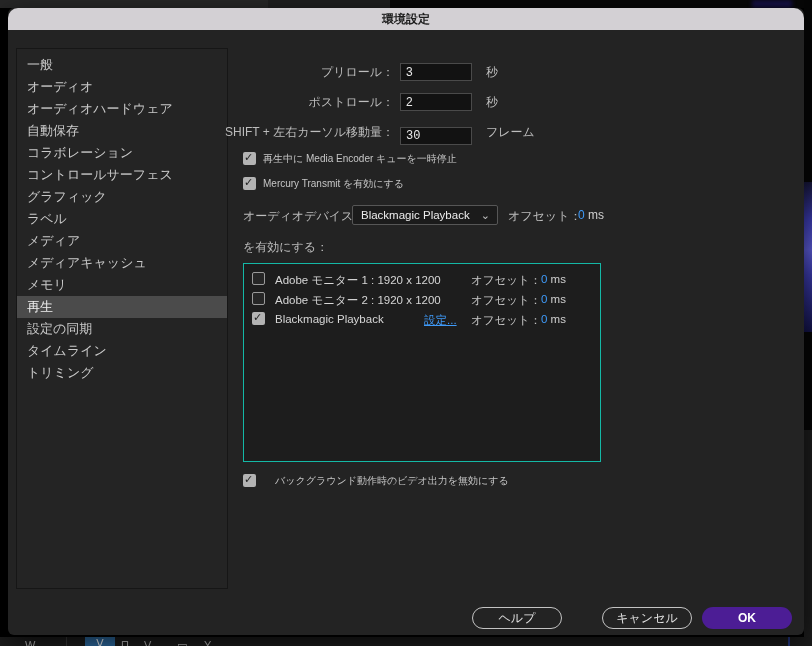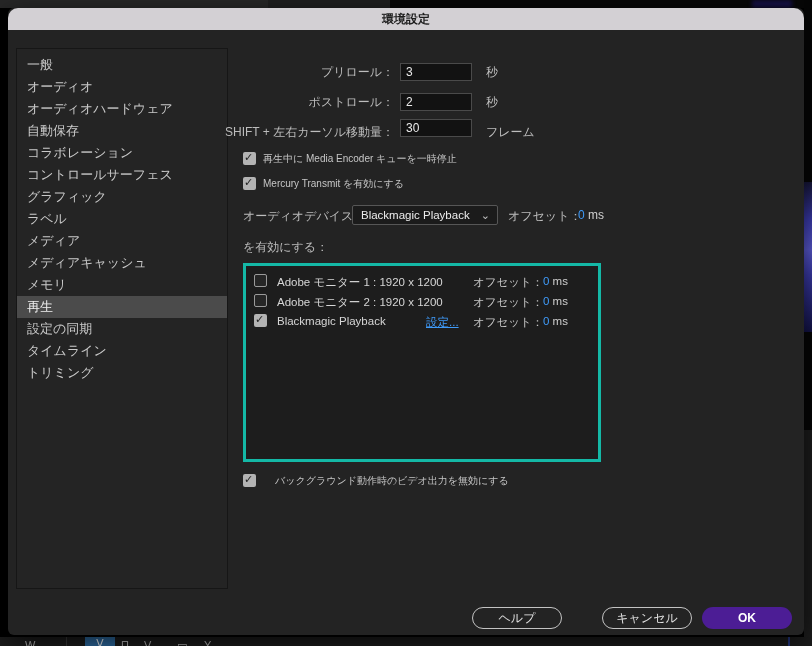--- a/index.html
+++ b/index.html
@@ -51,21 +51,21 @@
 
   .plain-label { position:absolute; font-size:12px; color:#bdbdbd; white-space:nowrap; }
   .dropdown { position:absolute; left:344px; top:197px; width:146px; height:20px; background:#1b1b1b;
               border:1px solid #565656; border-radius:2px; color:#ececec; font-size:11.5px;
               line-height:18px; padding-left:8px; cursor:default; }
   .dropdown .chev { position:absolute; right:7px; top:0px; color:#c0c0c0; font-size:11px; }
   .hot-blue { color:#3f9bfa; }
   .unit-dim { color:#cfcfcf; }
 
   .listbox { position:absolute; left:235px; top:255px; width:358px; height:199px;
-             background:#1d1d1d; border:3px solid #14b8a6; }
+             background:#1d1d1d; border:1px solid #14b8a6; }
   .lb-row { position:absolute; left:0; width:100%; height:20px; font-size:11.5px; }
   .lb-row .checkbox { left:8px; top:2px; }
   .lb-name { position:absolute; left:31px; top:3px; color:#d6d6d6; white-space:nowrap; }
   .lb-link { position:absolute; left:180px; top:3px; color:#3f9bfa; text-decoration:underline; white-space:nowrap; cursor:pointer; }
   .lb-offl { position:absolute; left:227px; top:3px; color:#c6c6c6; white-space:nowrap; }
   .lb-offv { position:absolute; left:297px; top:3px; white-space:nowrap; }
 
   
   .btn { position:absolute; top:599px; width:90px; height:22px; border-radius:11px;
          background:transparent; border:1.5px solid #c3c3c3; color:#e2e2e2;
@@ -125,21 +125,21 @@
       <input class="frow-input" style="top: 55px;" value="3">
       <span class="frow-unit" style="top:55px">秒</span>
     </div>
     <div>
       <span class="frow-label" style="top:85px">ポストロール：</span>
       <input class="frow-input" style="top: 85px;" value="2">
       <span class="frow-unit" style="top:85px">秒</span>
     </div>
     <div>
       <span class="frow-label" style="top:115px">SHIFT + 左右カーソル移動量：</span>
-      <input class="frow-input" style="top: 111px;" value="30">
+      <input class="frow-input" style="top: 119px; font-family: Liberation Mono, monospace;" value="30">
       <span class="frow-unit" style="top:115px">フレーム</span>
     </div>
 
     <div>
       <div class="checkbox checked" style="left:235px; top:144px"></div>
       <span class="cb-label" style="left:255px; top:144px">再生中に Media Encoder キューを一時停止</span>
     </div>
     <div>
       <div class="checkbox checked" style="left:235px; top:169px"></div>
       <span class="cb-label" style="left:255px; top:169px">Mercury Transmit を有効にする</span>

